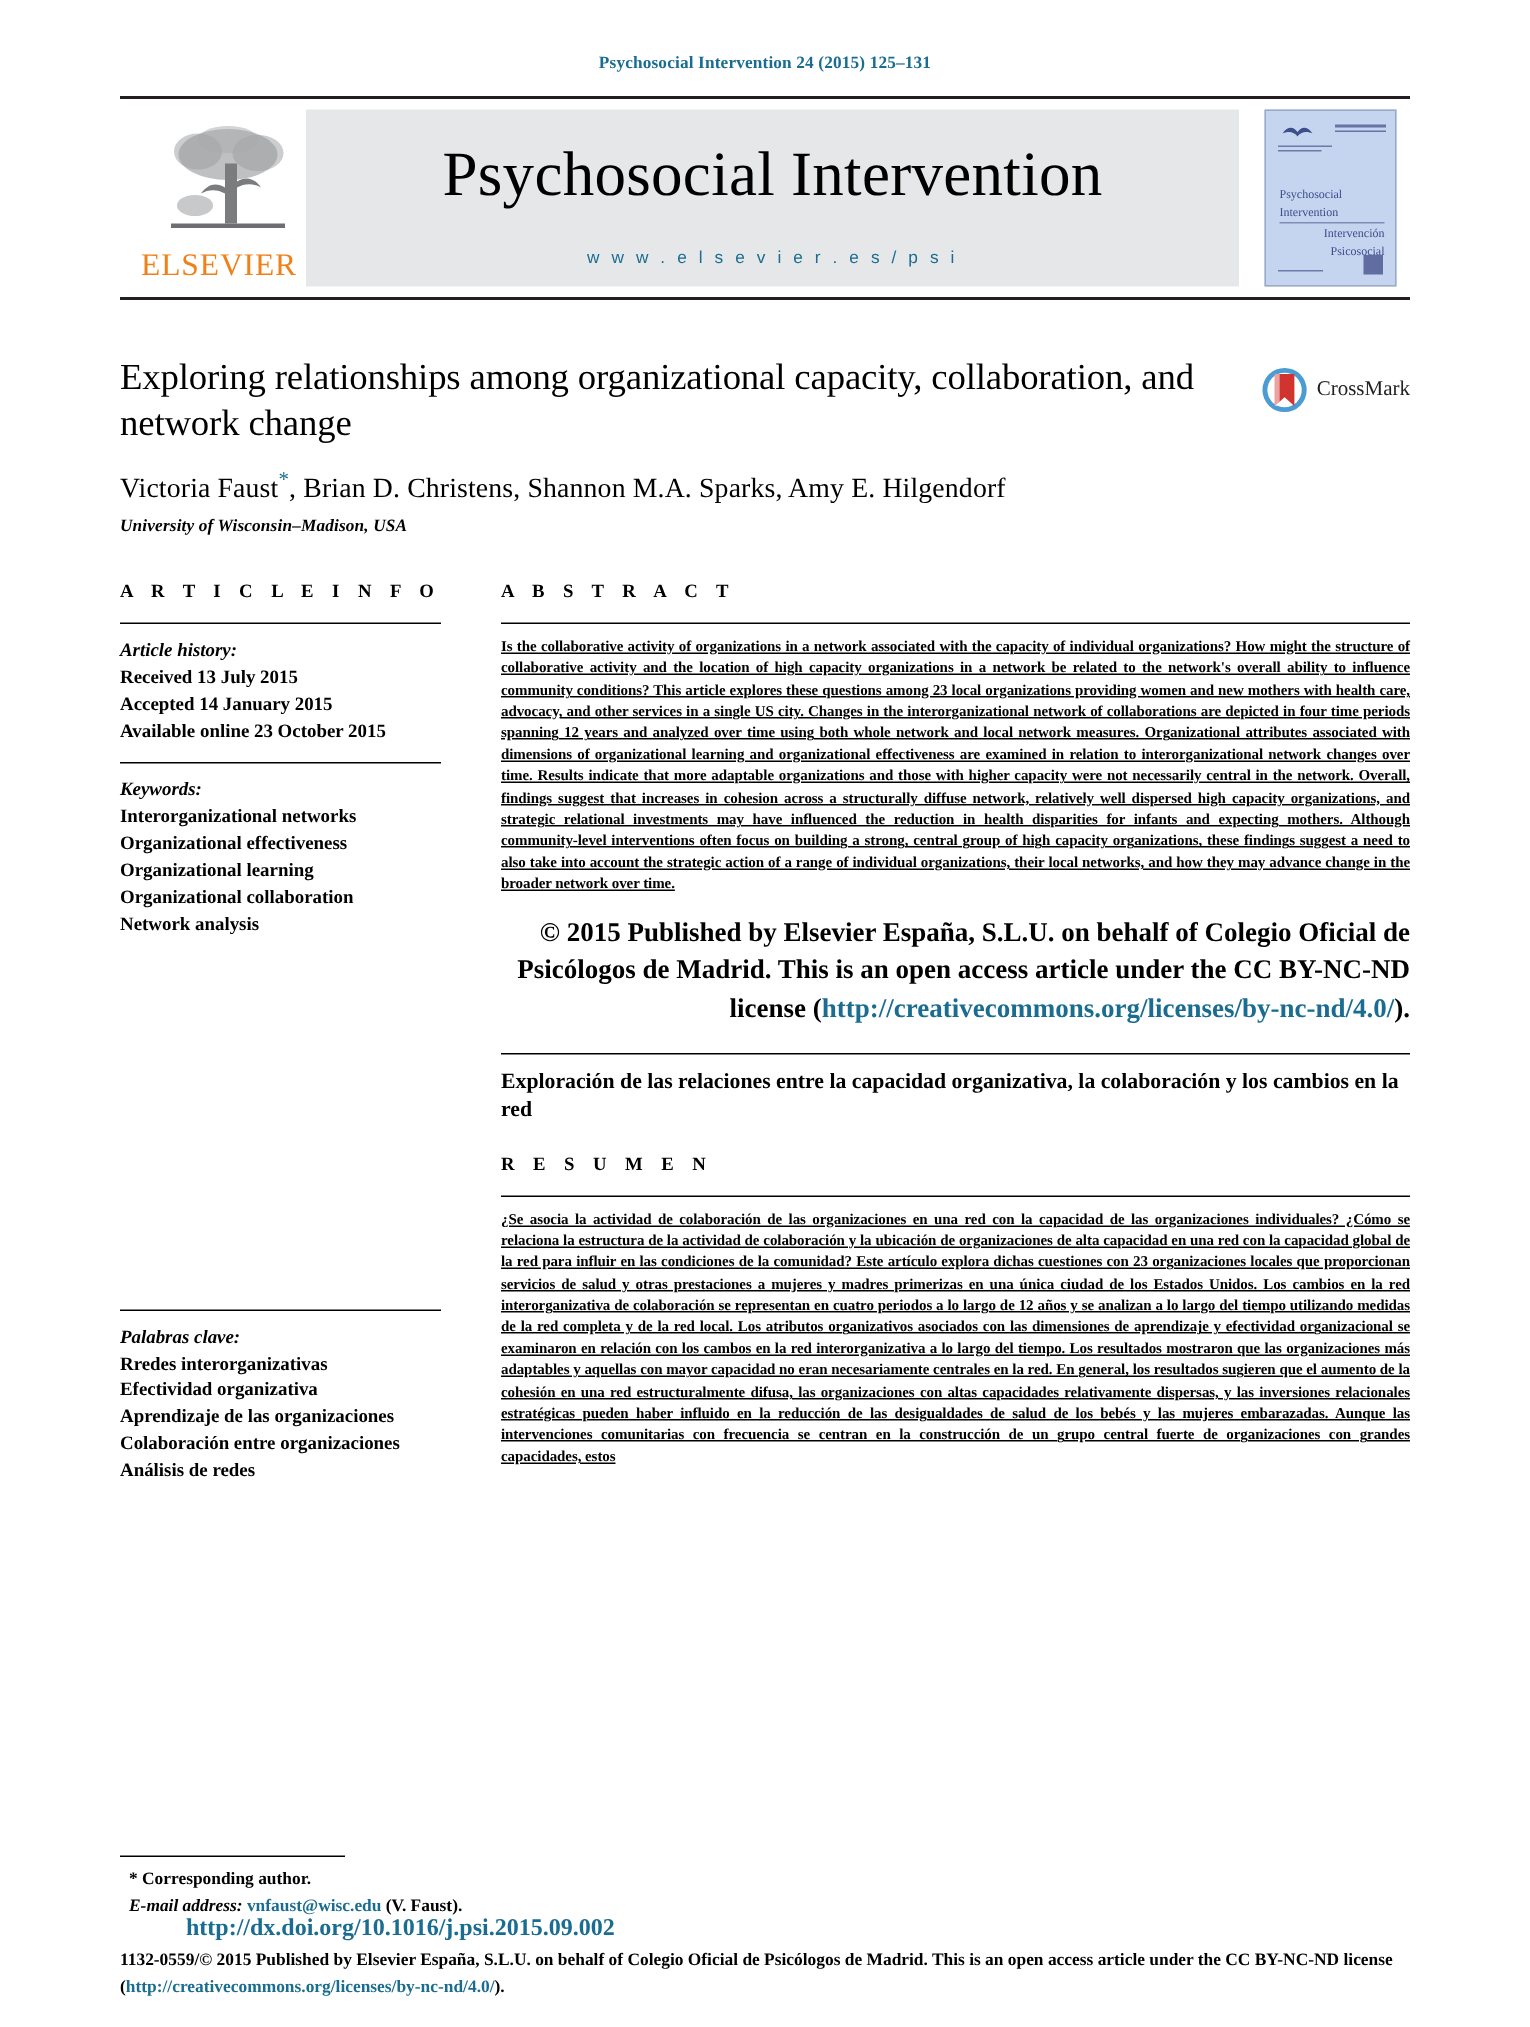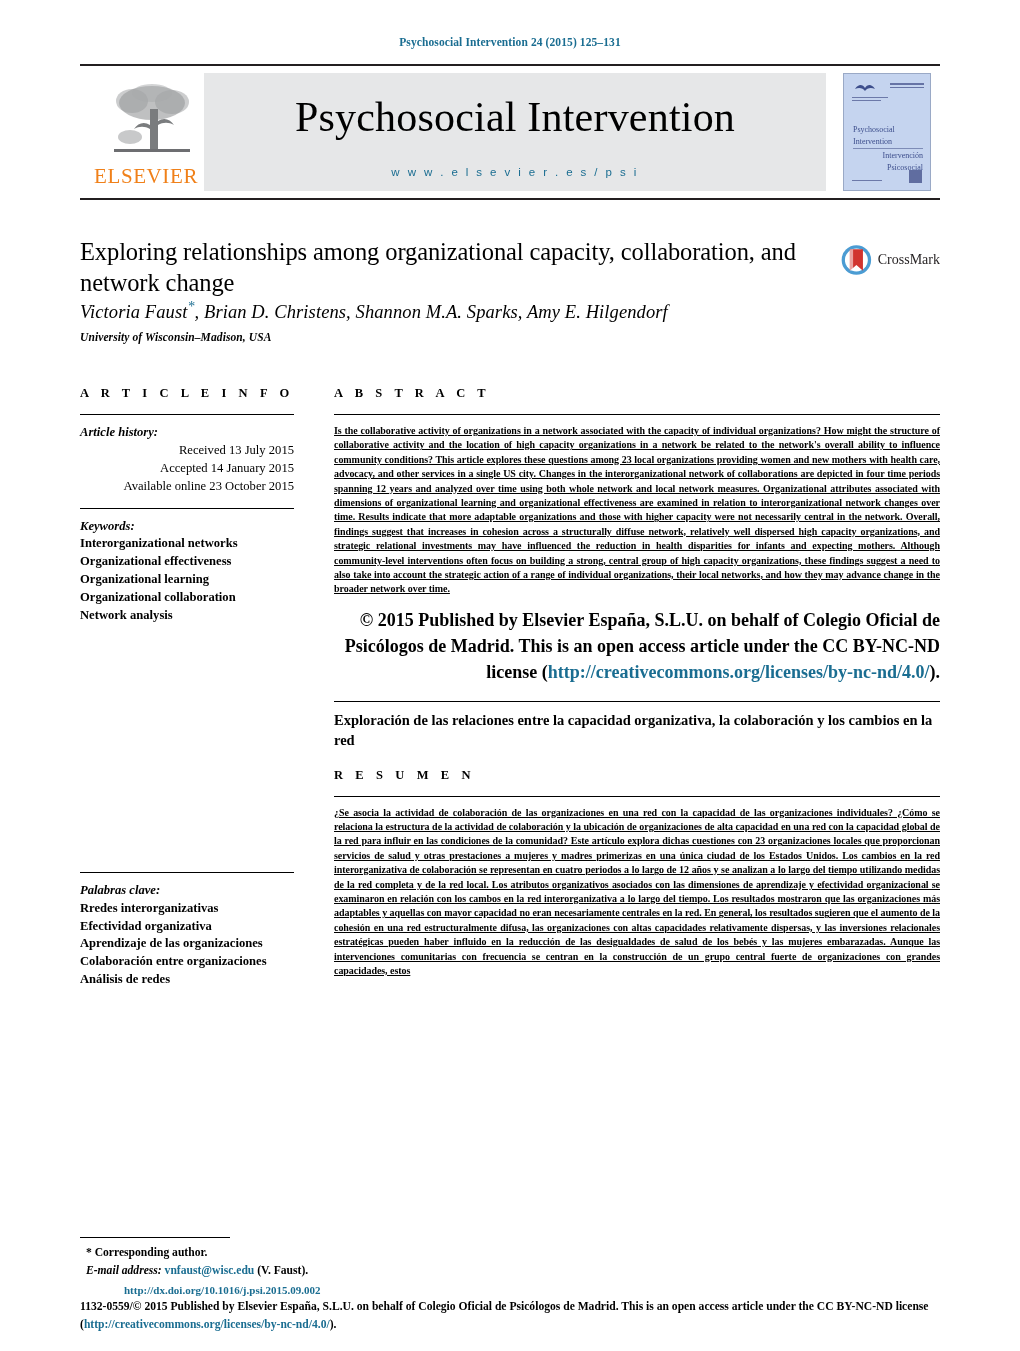--- a/index.html
+++ b/index.html
@@ -190,22 +190,22 @@
   .art-title {
     font-size: 24.5px;
     line-height: 1.28;
     font-weight: normal;
     margin: 0;
     width: 760px;
     letter-spacing: -0.1px;
   }
   .authors {
     font-size: 18.5px;
+    margin-top: 14px;
     letter-spacing: 0.1px;
-    font-style: italic;
   }
   .authors .star {
     color: #1a6d91;
     font-size: 14px;
     vertical-align: super;
   }
   .affil {
     font-size: 11.5px;
     font-style: italic;
     font-weight: bold;
@@ -261,23 +261,22 @@
     margin: 12px 0 9px 0;
   }
   .meta-label {
     font-style: italic;
     font-weight: bold;
     font-size: 12.6px;
     line-height: 1.42;
   }
   .meta-line {
     font-size: 12.6px;
-    font-weight: normal;
+    font-weight: bold;
     line-height: 1.42;
-    text-align: right;
   }
   .kw-list, .pc-list {
     list-style: none;
     margin: 0;
     padding: 0;
   }
   .kw-list li, .pc-list li {
     font-size: 12.6px;
     font-weight: bold;
     line-height: 1.42;
@@ -333,21 +332,21 @@
   .lnk {
     color: #1a6d91;
   }
   .doi-block {
     position: absolute;
     left: 80px;
     bottom: 18px;
     width: 880px;
   }
   .doi-line {
-    font-size: 11px;
+    font-size: 16px;
     font-weight: bold;
     color: #1a6d91;
     line-height: 1.5;
     padding-left: 44px;
   }
   .lic-line {
     font-size: 11.6px;
     font-weight: bold;
     line-height: 1.5;
   }

